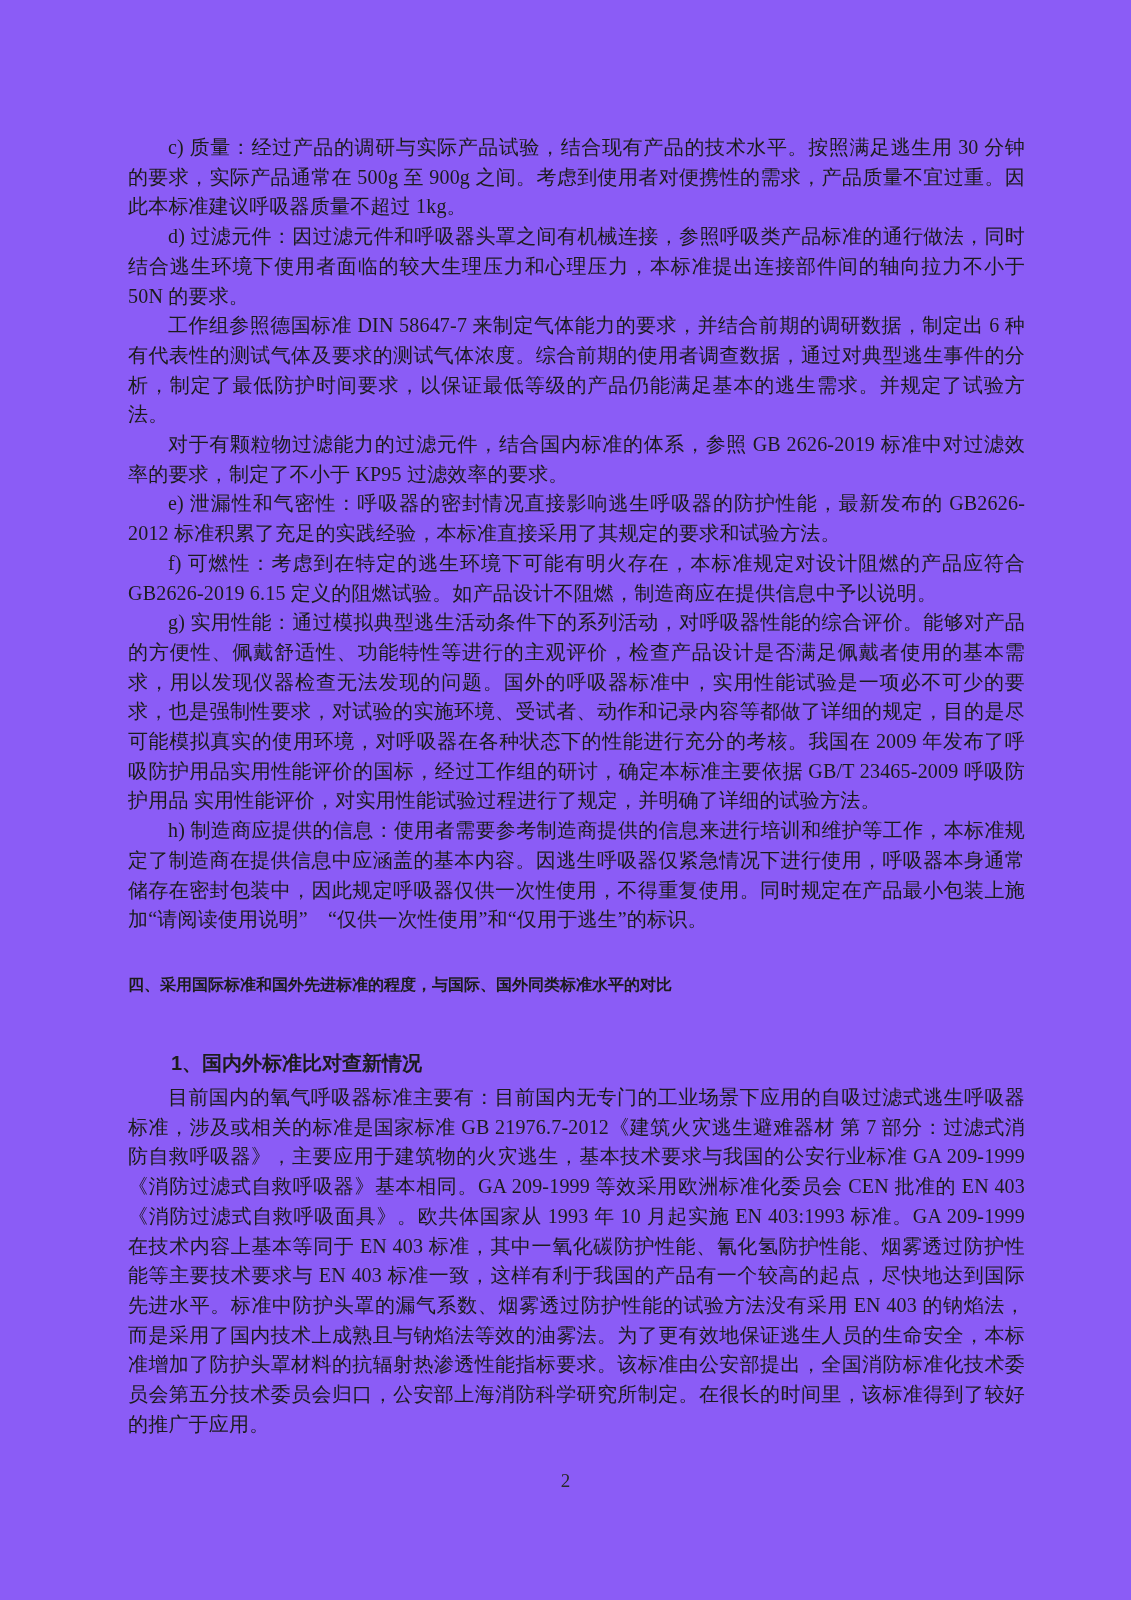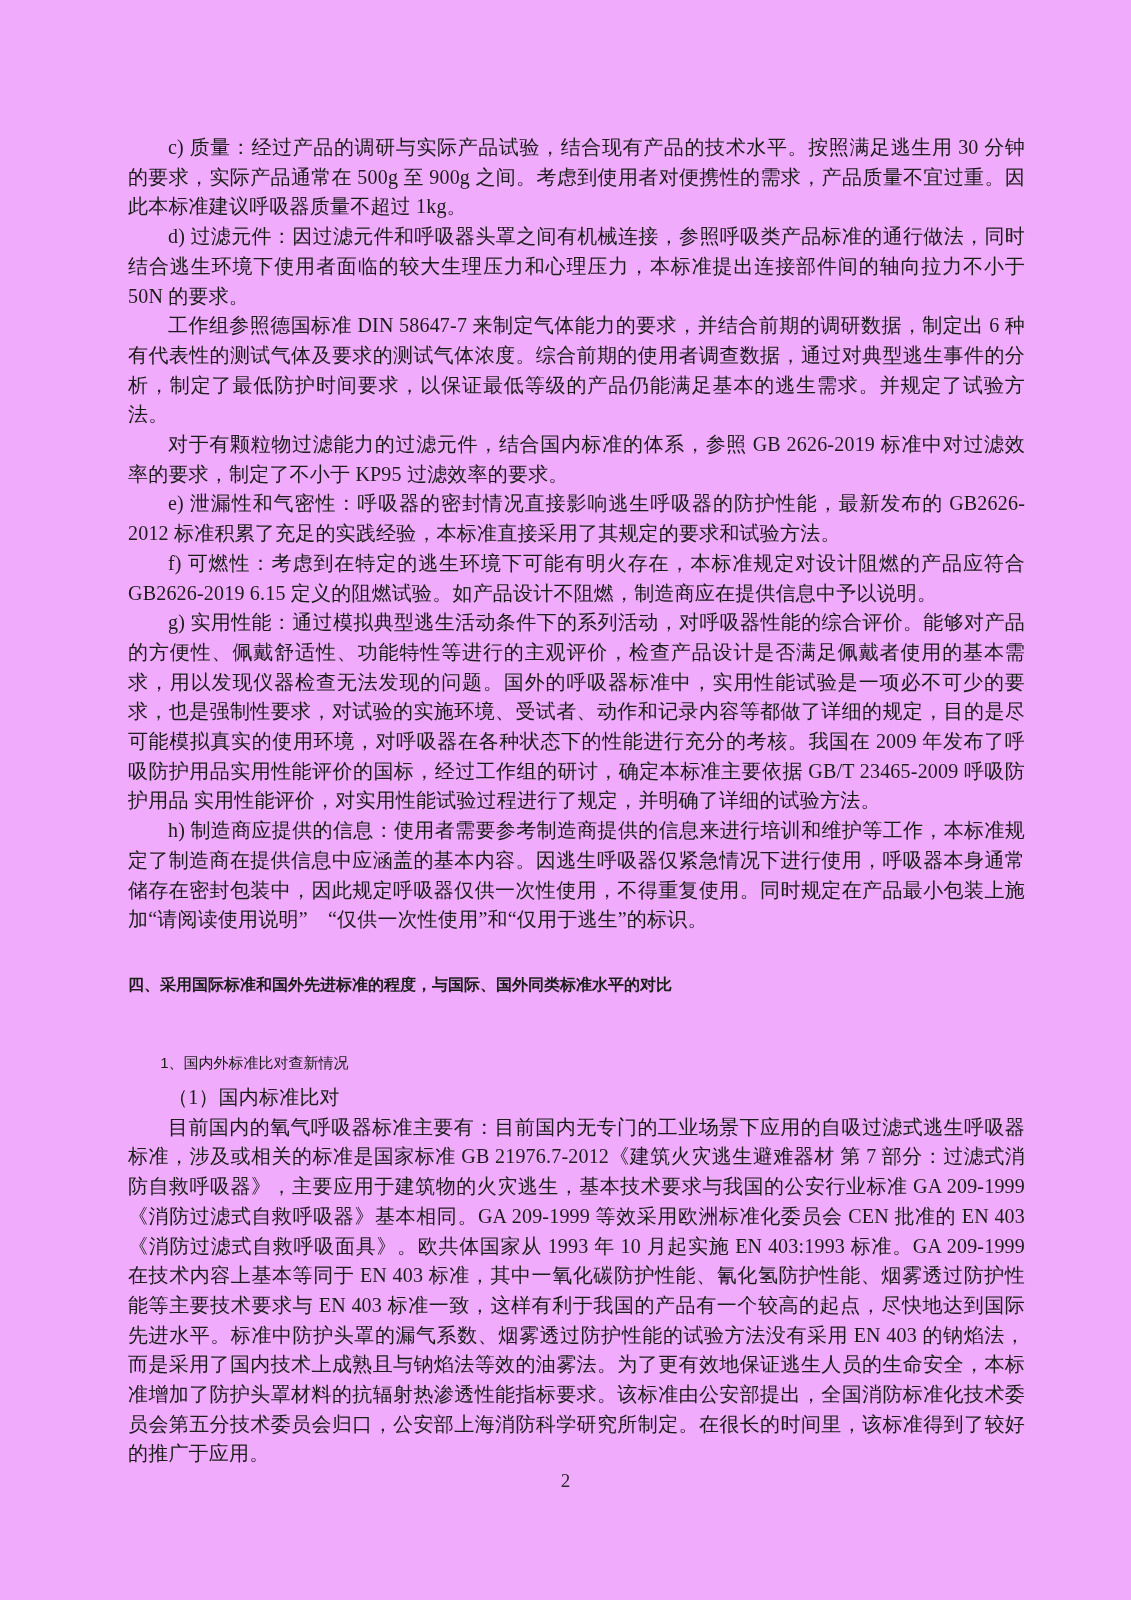--- a/index.html
+++ b/index.html
@@ -5,21 +5,21 @@
   html, body {
     margin: 0;
     padding: 0;
     background: #e8e8e8;
   }
   .page {
     position: relative;
     width: 1131px;
     height: 1600px;
     margin: 0 auto;
-    background: #f0abfc;
+    background: #8b5cf6;
     overflow: hidden;
     font-family: "Liberation Serif", "DejaVu Serif", serif;
     color: #1c1c1c;
   }
   .content {
     position: absolute;
     left: 128px;
     top: 133px;
     width: 897px;
   }
@@ -37,22 +37,22 @@
   }
   .content p.heading1 {
     font-size: 16px;
     font-weight: bold;
     line-height: 32px;
     margin-top: 34px;
     text-indent: 0;
     font-family: "Liberation Sans", "DejaVu Sans", sans-serif;
   }
   .content p.heading2 {
-    font-size: 15px;
-    font-weight: normal;
+    font-size: 20px;
+    font-weight: bold;
     line-height: 30px;
     margin-top: 47px;
     margin-bottom: 5px;
     text-indent: 2.15em;
     font-family: "Liberation Sans", "DejaVu Sans", sans-serif;
   }
   .page-number {
     position: absolute;
     left: 0;
     top: 1470px;
@@ -70,17 +70,16 @@
       <p class="body">c) 质量：经过产品的调研与实际产品试验，结合现有产品的技术水平。按照满足逃生用 30 分钟的要求，实际产品通常在 500g 至 900g 之间。考虑到使用者对便携性的需求，产品质量不宜过重。因此本标准建议呼吸器质量不超过 1kg。</p>
       <p class="body">d) 过滤元件：因过滤元件和呼吸器头罩之间有机械连接，参照呼吸类产品标准的通行做法，同时结合逃生环境下使用者面临的较大生理压力和心理压力，本标准提出连接部件间的轴向拉力不小于 50N 的要求。</p>
       <p class="body">工作组参照德国标准 DIN 58647-7 来制定气体能力的要求，并结合前期的调研数据，制定出 6 种有代表性的测试气体及要求的测试气体浓度。综合前期的使用者调查数据，通过对典型逃生事件的分析，制定了最低防护时间要求，以保证最低等级的产品仍能满足基本的逃生需求。并规定了试验方法。</p>
       <p class="body">对于有颗粒物过滤能力的过滤元件，结合国内标准的体系，参照 GB 2626-2019 标准中对过滤效率的要求，制定了不小于 KP95 过滤效率的要求。</p>
       <p class="body">e) 泄漏性和气密性：呼吸器的密封情况直接影响逃生呼吸器的防护性能，最新发布的 GB2626-2012 标准积累了充足的实践经验，本标准直接采用了其规定的要求和试验方法。</p>
       <p class="body">f) 可燃性：考虑到在特定的逃生环境下可能有明火存在，本标准规定对设计阻燃的产品应符合 GB2626-2019 6.15 定义的阻燃试验。如产品设计不阻燃，制造商应在提供信息中予以说明。</p>
       <p class="body">g) 实用性能：通过模拟典型逃生活动条件下的系列活动，对呼吸器性能的综合评价。能够对产品的方便性、佩戴舒适性、功能特性等进行的主观评价，检查产品设计是否满足佩戴者使用的基本需求，用以发现仪器检查无法发现的问题。国外的呼吸器标准中，实用性能试验是一项必不可少的要求，也是强制性要求，对试验的实施环境、受试者、动作和记录内容等都做了详细的规定，目的是尽可能模拟真实的使用环境，对呼吸器在各种状态下的性能进行充分的考核。我国在 2009 年发布了呼吸防护用品实用性能评价的国标，经过工作组的研讨，确定本标准主要依据 GB/T 23465-2009 呼吸防护用品 实用性能评价，对实用性能试验过程进行了规定，并明确了详细的试验方法。</p>
       <p class="body">h) 制造商应提供的信息：使用者需要参考制造商提供的信息来进行培训和维护等工作，本标准规定了制造商在提供信息中应涵盖的基本内容。因逃生呼吸器仅紧急情况下进行使用，呼吸器本身通常储存在密封包装中，因此规定呼吸器仅供一次性使用，不得重复使用。同时规定在产品最小包装上施加“请阅读使用说明”　“仅供一次性使用”和“仅用于逃生”的标识。</p>
       <p class="heading1">四、采用国际标准和国外先进标准的程度，与国际、国外同类标准水平的对比</p>
       <p class="heading2">1、国内外标准比对查新情况</p>
-      <p class="body">（1）国内标准比对</p>
       <p class="body">目前国内的氧气呼吸器标准主要有：目前国内无专门的工业场景下应用的自吸过滤式逃生呼吸器标准，涉及或相关的标准是国家标准 GB 21976.7-2012《建筑火灾逃生避难器材 第 7 部分：过滤式消防自救呼吸器》，主要应用于建筑物的火灾逃生，基本技术要求与我国的公安行业标准 GA 209-1999《消防过滤式自救呼吸器》基本相同。GA 209-1999 等效采用欧洲标准化委员会 CEN 批准的 EN 403《消防过滤式自救呼吸面具》。欧共体国家从 1993 年 10 月起实施 EN 403:1993 标准。GA 209-1999 在技术内容上基本等同于 EN 403 标准，其中一氧化碳防护性能、氰化氢防护性能、烟雾透过防护性能等主要技术要求与 EN 403 标准一致，这样有利于我国的产品有一个较高的起点，尽快地达到国际先进水平。标准中防护头罩的漏气系数、烟雾透过防护性能的试验方法没有采用 EN 403 的钠焰法，而是采用了国内技术上成熟且与钠焰法等效的油雾法。为了更有效地保证逃生人员的生命安全，本标准增加了防护头罩材料的抗辐射热渗透性能指标要求。该标准由公安部提出，全国消防标准化技术委员会第五分技术委员会归口，公安部上海消防科学研究所制定。在很长的时间里，该标准得到了较好的推广于应用。</p>
     </div>
   <div class="page-number">2</div>
 </div>
 
 </body></html>

